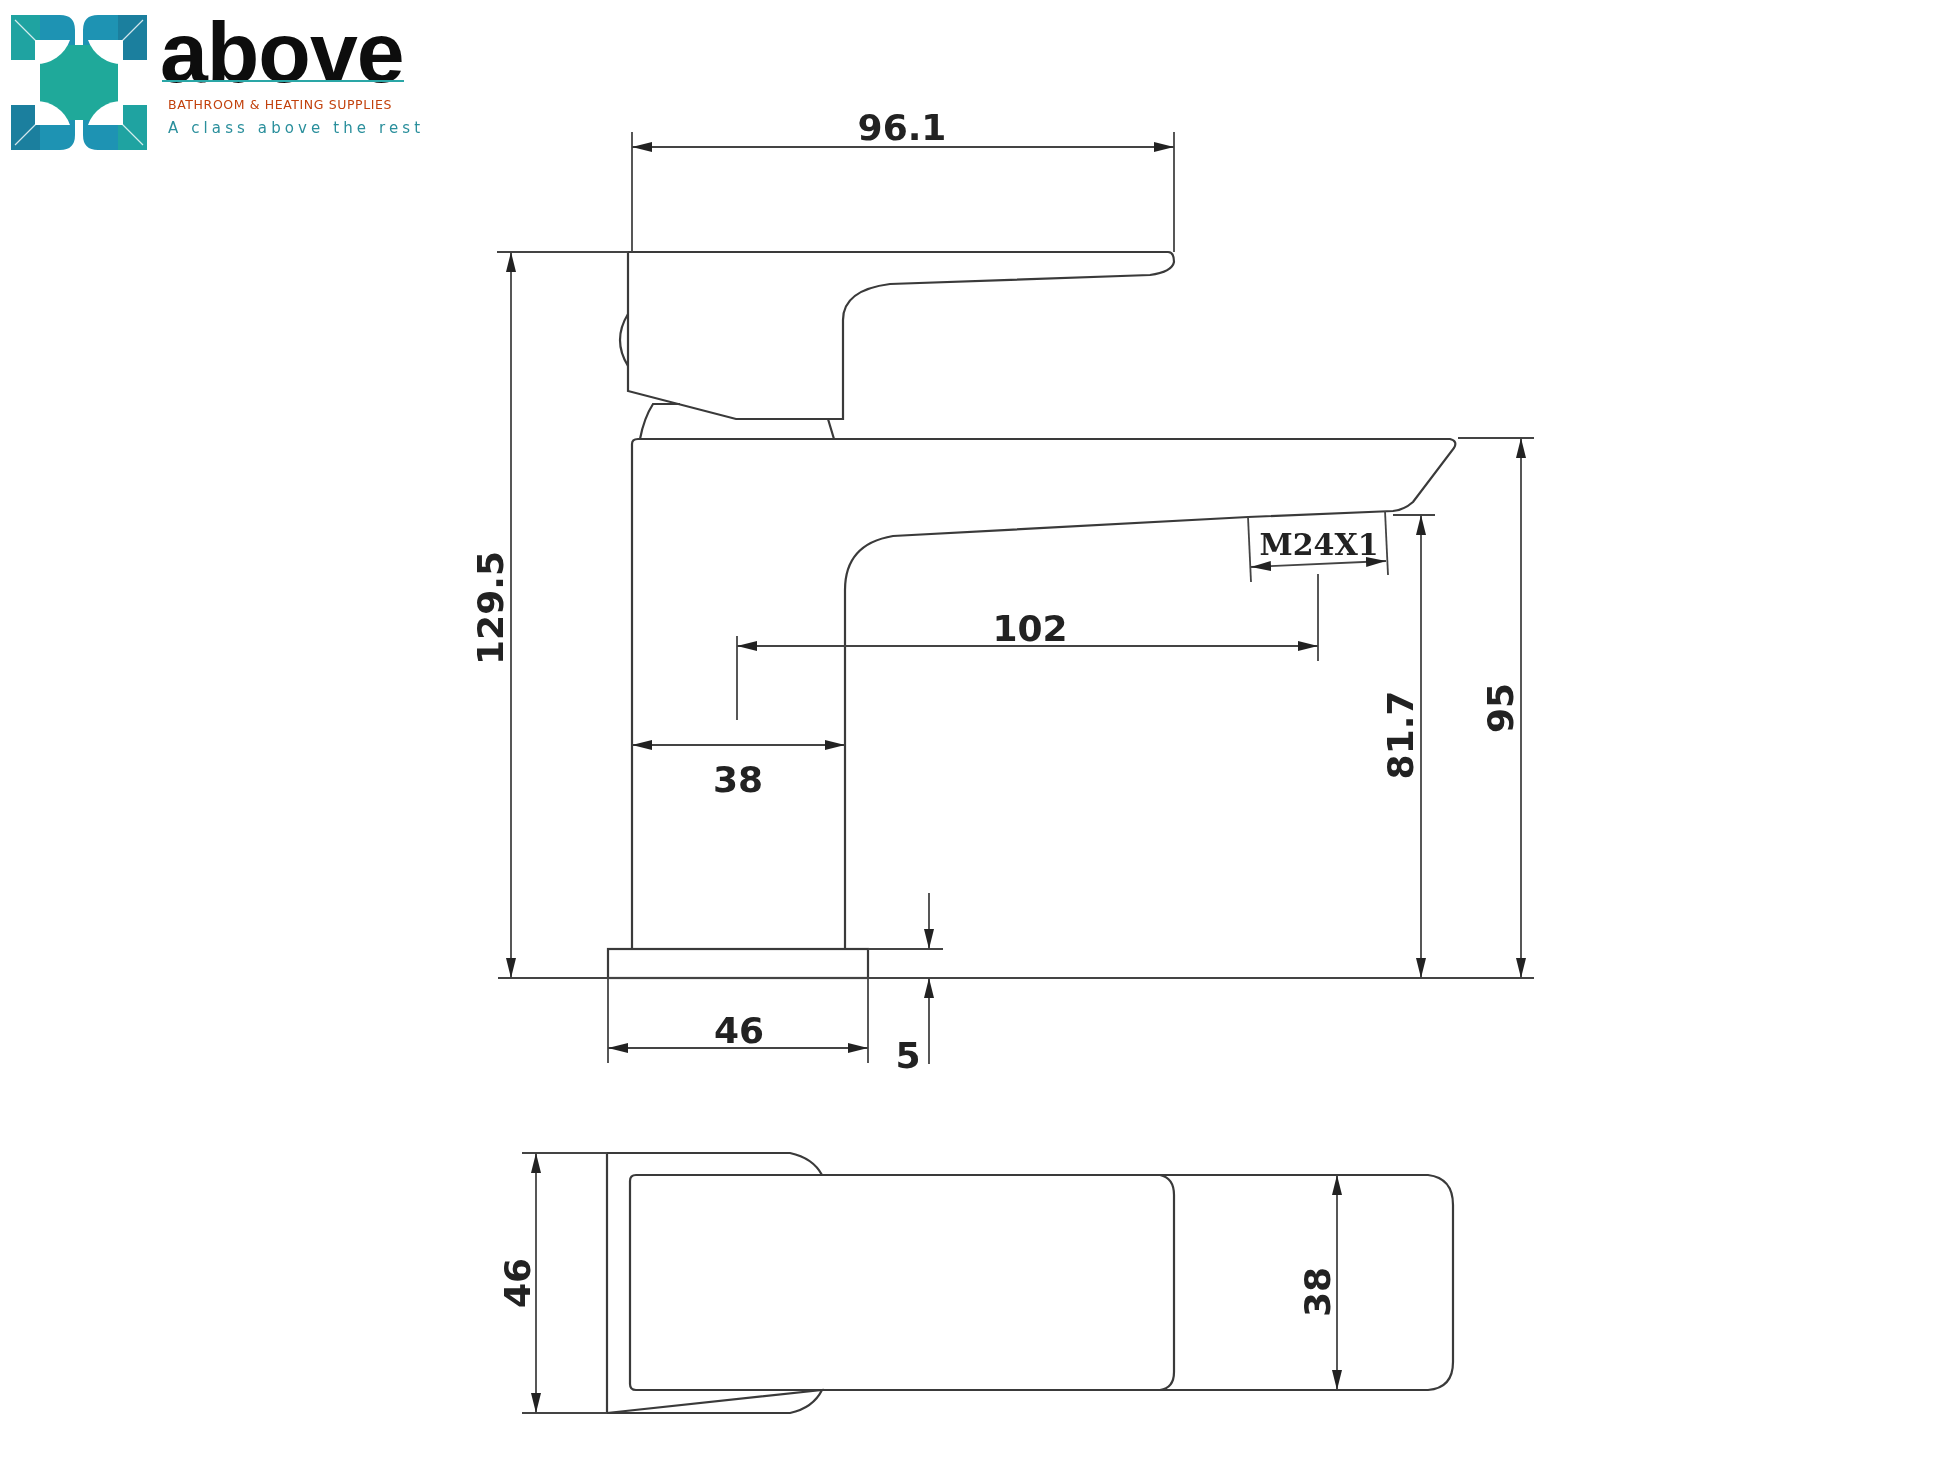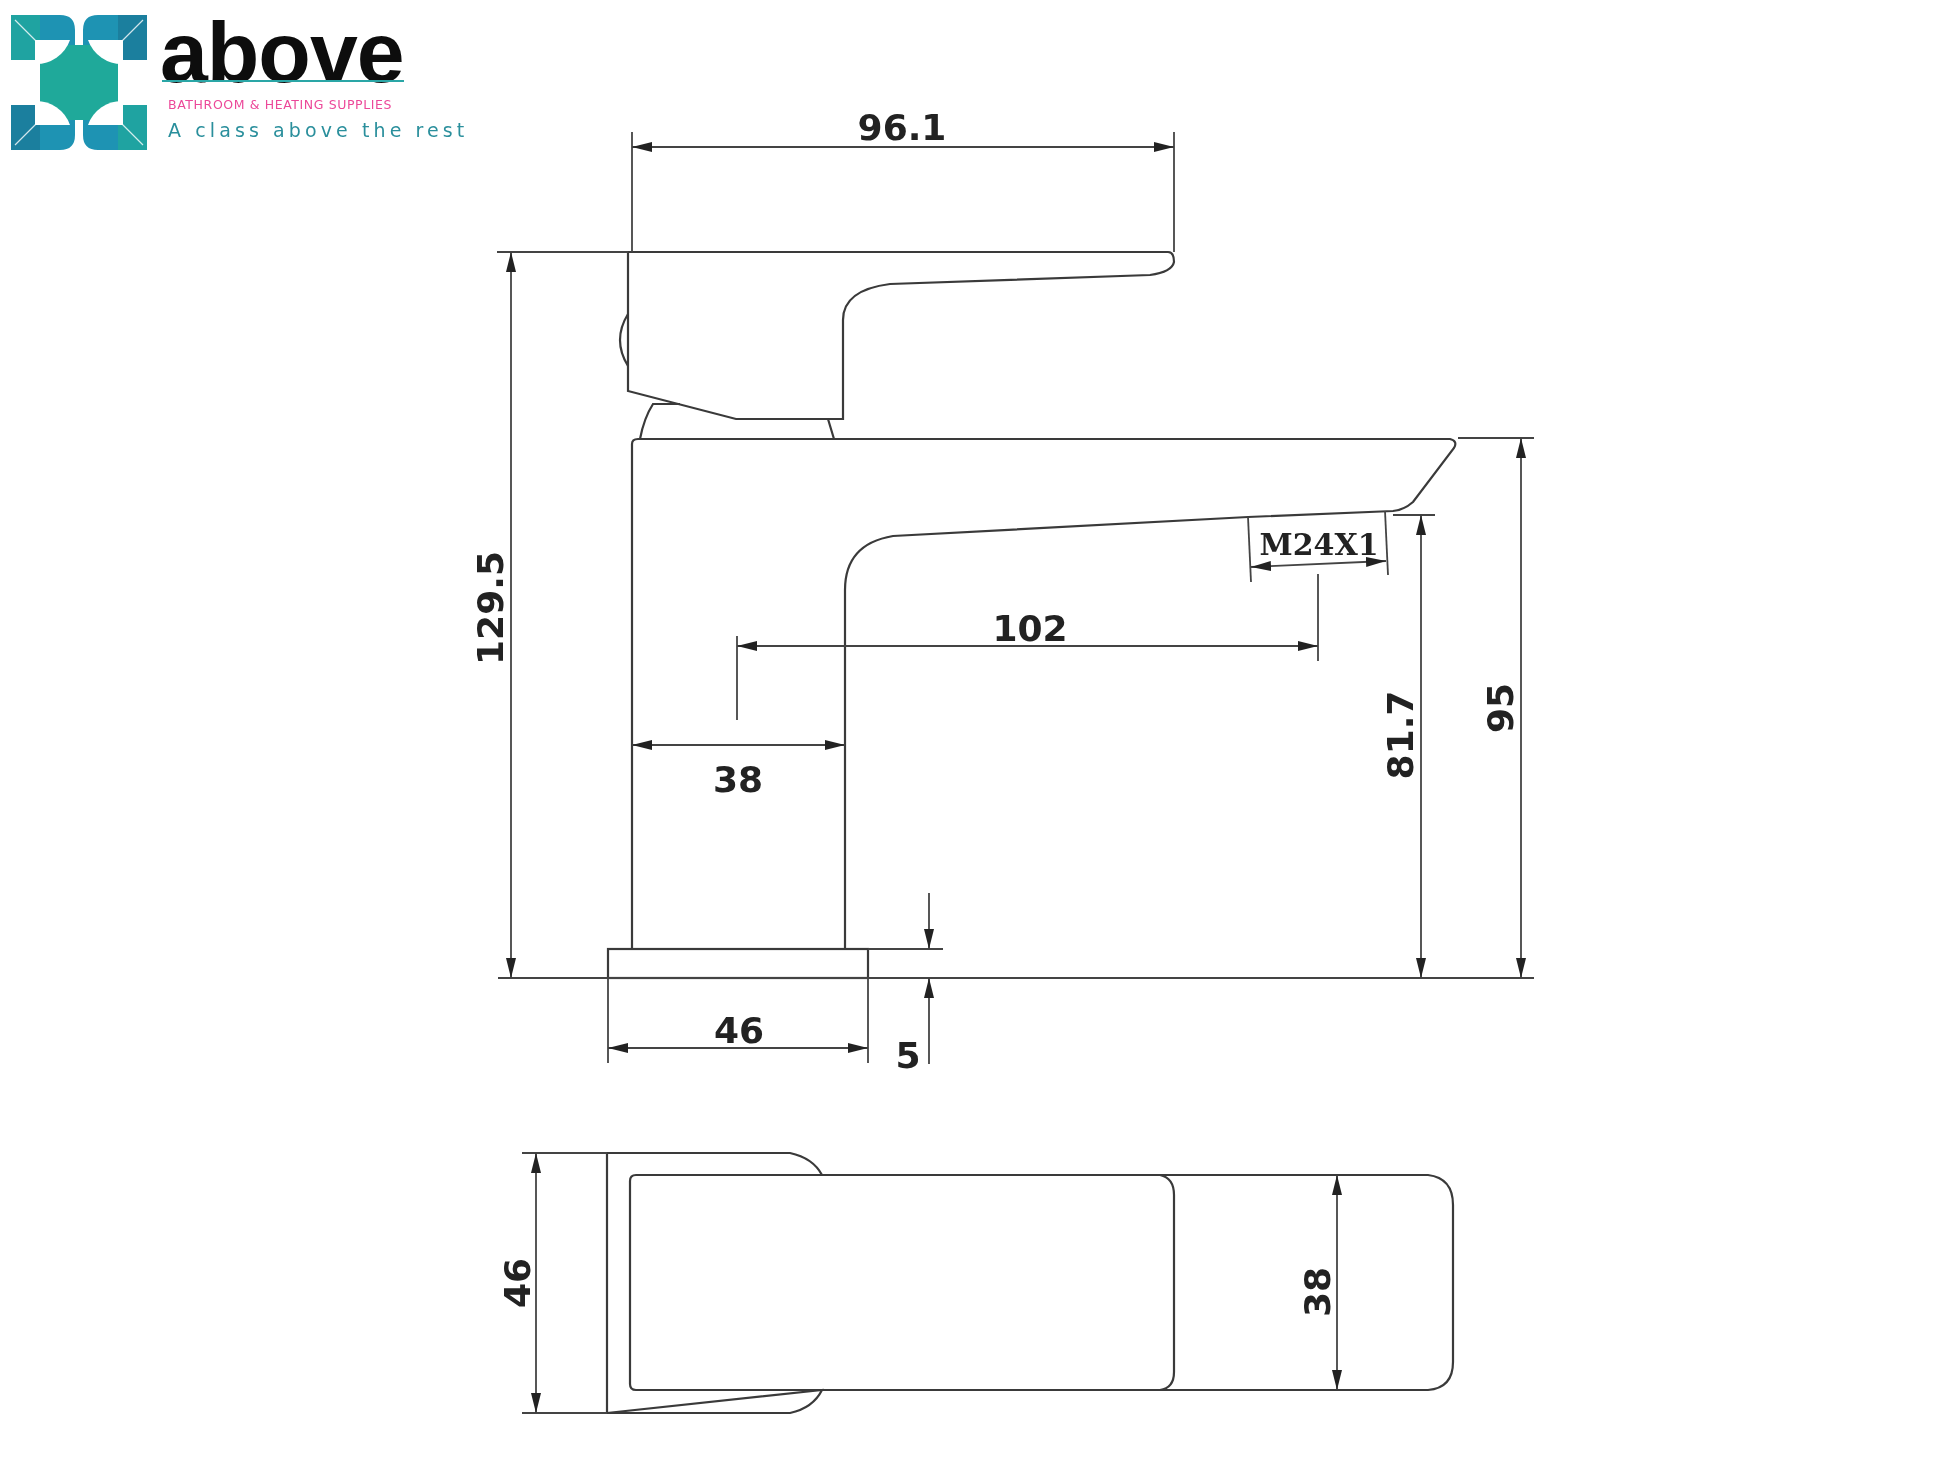--- a/index.html
+++ b/index.html
@@ -1,21 +1,21 @@
 <!DOCTYPE html>
 <html><head>
 <meta charset="utf-8">
 <style>
   html, body { margin:0; padding:0; background:#ffffff; }
   body { width:1946px; height:1460px; position:relative; overflow:hidden; font-family:"DejaVu Sans", sans-serif; }
   #logo { position:absolute; left:0; top:0; width:420px; height:170px; }
   .wordmark { position:absolute; left:160px; top:2px; font-family:"Liberation Sans", sans-serif; font-size:86px; font-weight:700; color:#0d0d0d; letter-spacing:-1px; line-height:100px; }
   .brand-rule { position:absolute; left:162px; top:80px; width:242px; height:2px; background:#2aa6a6; }
-  .subtitle { position:absolute; left:168px; top:97px; font-family:"DejaVu Sans", sans-serif; font-size:12.5px; color:#ec4899; letter-spacing:0.6px; white-space:nowrap; }
-  .tagline { position:absolute; left:168px; top:119px; font-family:"DejaVu Sans", sans-serif; font-size:19px; color:#2a8f9c; letter-spacing:4.1px; white-space:nowrap; }
+  .subtitle { position:absolute; left:168px; top:97px; font-family:"DejaVu Sans", sans-serif; font-size:12.5px; color:#c2410c; letter-spacing:0.6px; white-space:nowrap; }
+  .tagline { position:absolute; left:168px; top:119px; font-family:"DejaVu Sans", sans-serif; font-size:15px; color:#2a8f9c; letter-spacing:4.1px; white-space:nowrap; }
   #drawing { position:absolute; left:0; top:0; }
   .ln { stroke:#3a3a3a; stroke-width:2.2; fill:none; }
   .dim { stroke:#444; stroke-width:1.8; fill:none; }
   .lbl { font-family:"DejaVu Sans", sans-serif; font-size:36px; fill:#222; font-weight:700; }
   .lbl-serif { font-family:"DejaVu Serif", serif; font-size:30px; fill:#222; font-weight:700; }
 </style>
 </head>
 <body>
 
 <div id="logo">

